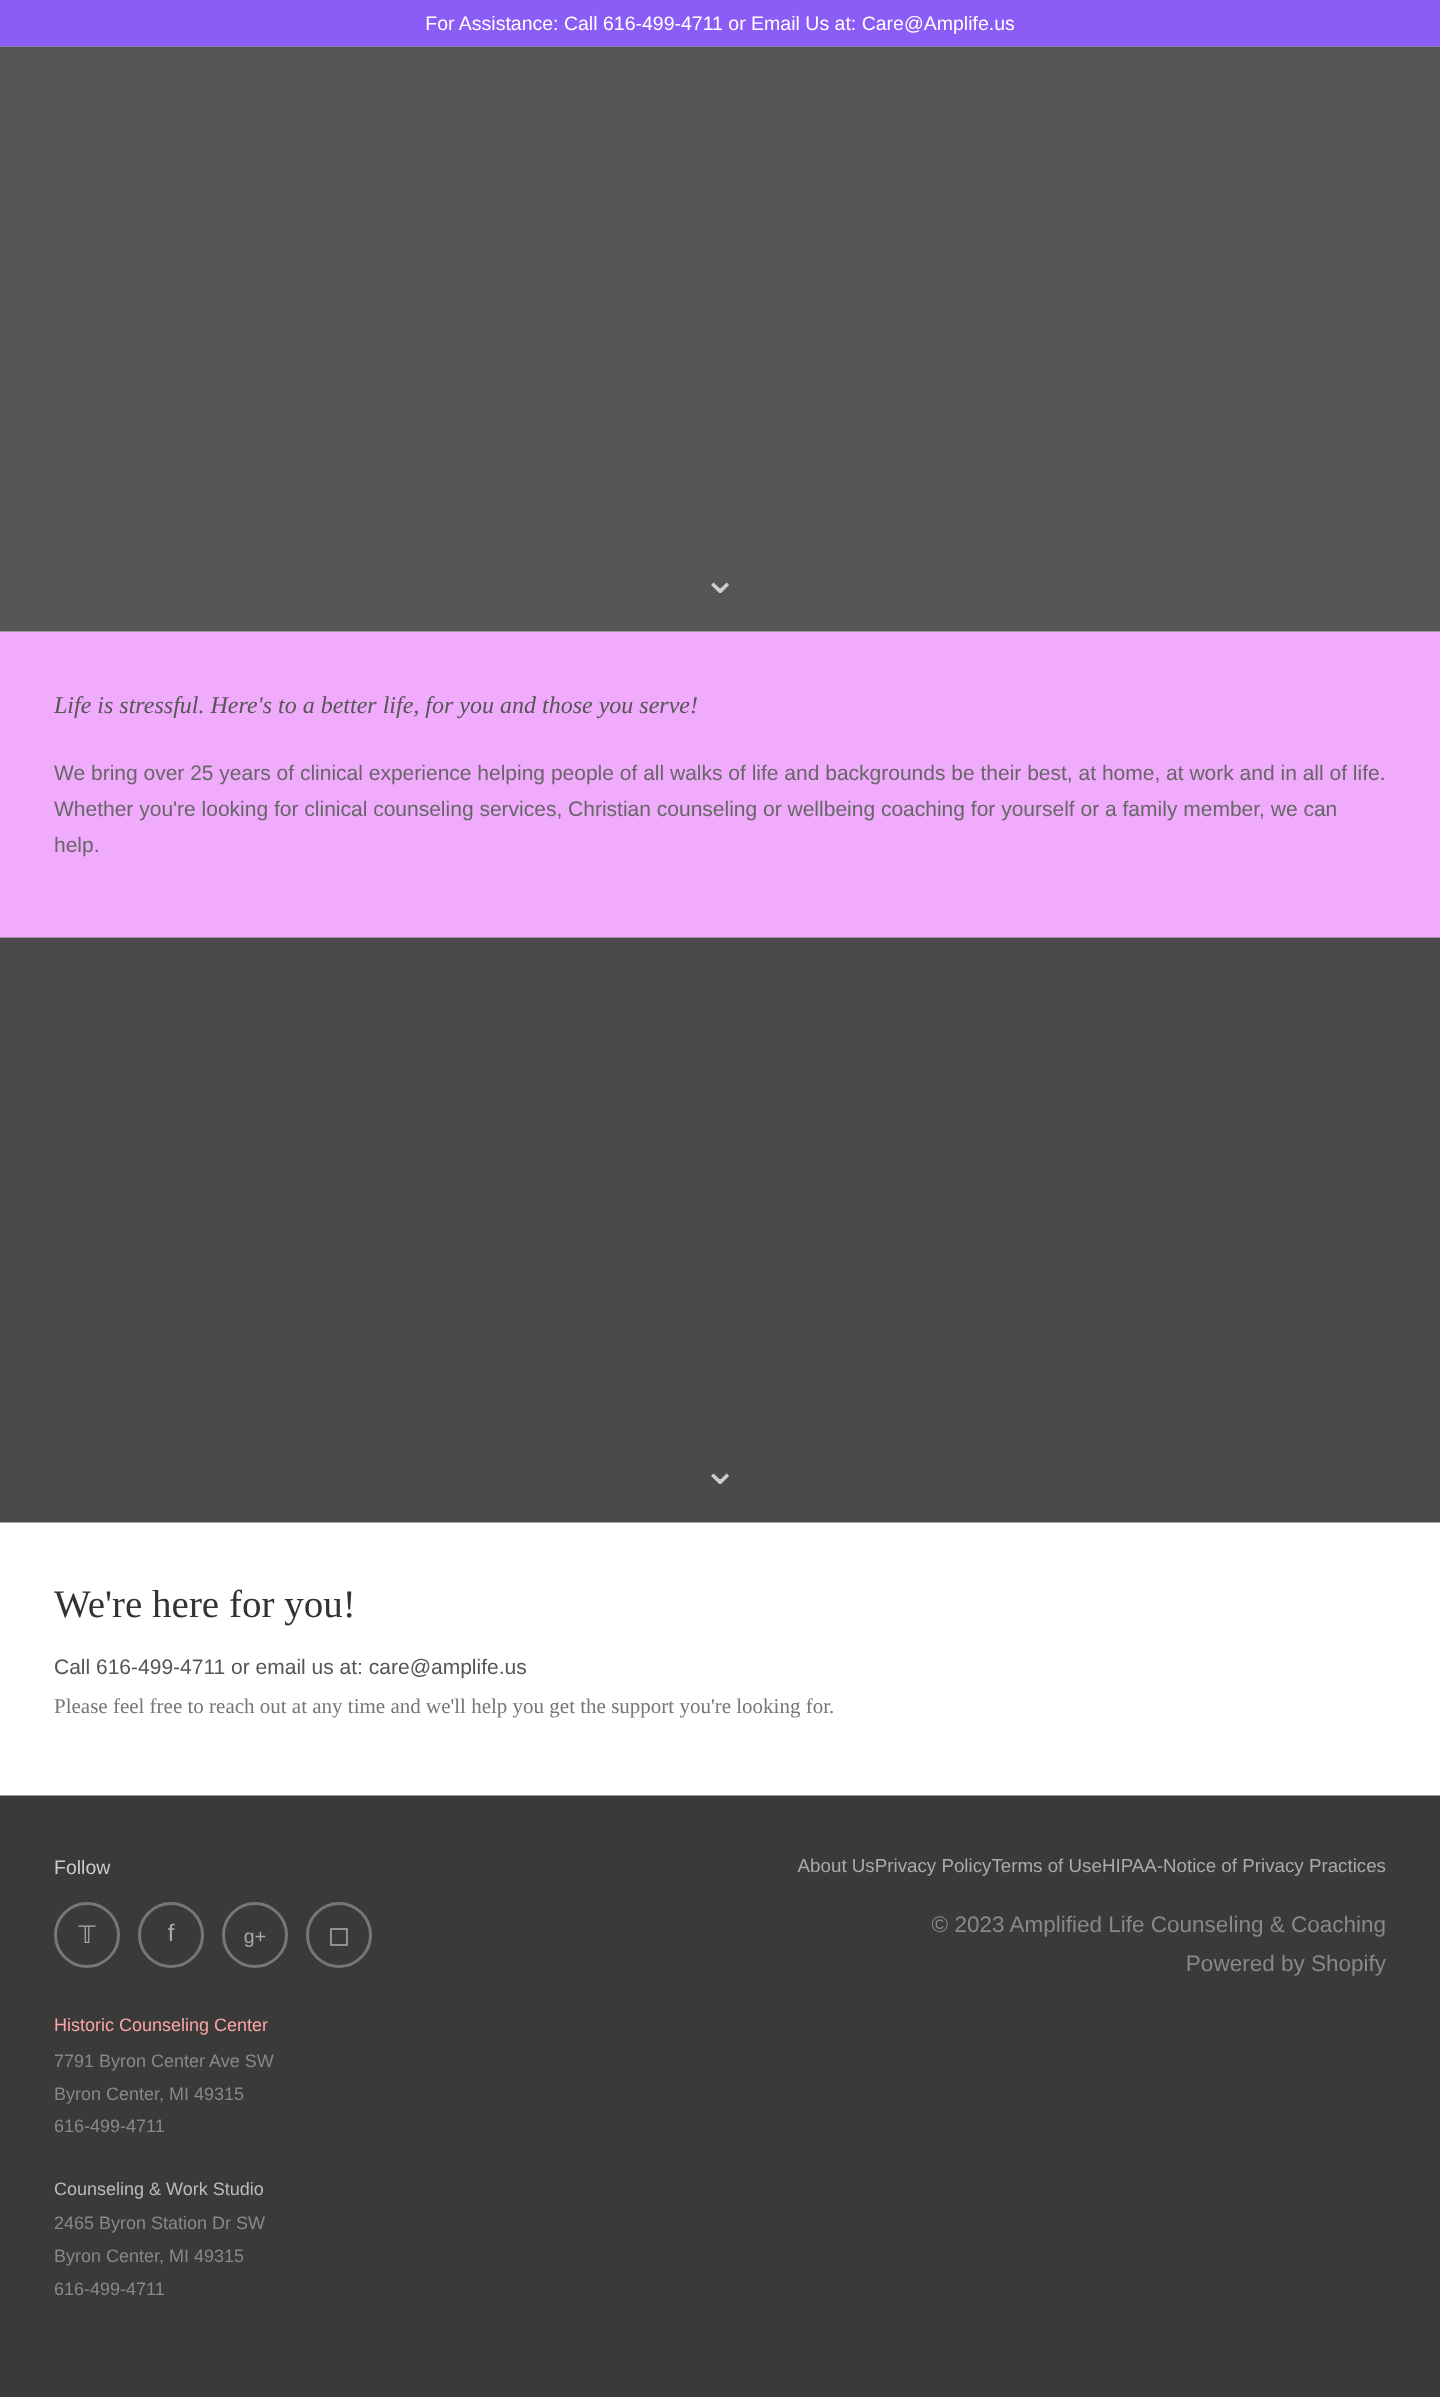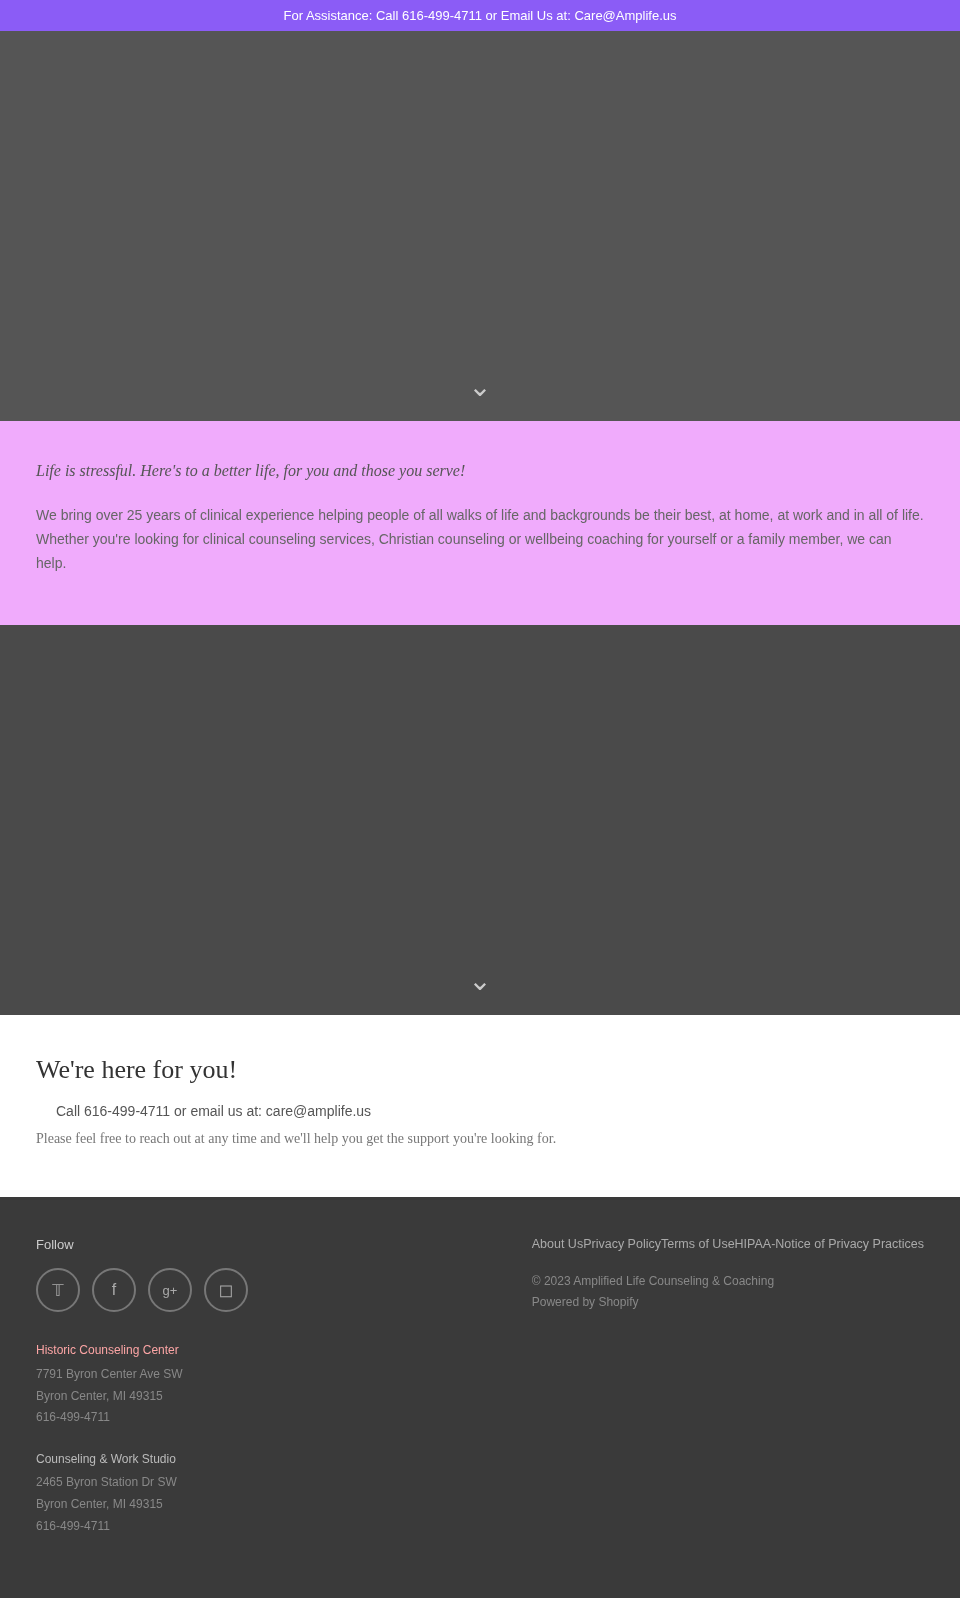--- a/index.html
+++ b/index.html
@@ -71,21 +71,20 @@
       font-size: 26px;
       color: #333;
       margin-bottom: 18px;
       font-weight: normal;
     }
     .content-2 .contact-line {
       font-size: 14px;
       color: #555;
       margin-bottom: 12px;
       font-family: Arial, sans-serif;
-      margin-left: 20px;
     }
     .content-2 .support-text {
       font-size: 14px;
       color: #777;
       font-family: Liberation Serif, serif;
     }
 
     
     footer {
       background: #3a3a3a;
@@ -145,25 +144,25 @@
     }
     .footer-nav a {
       color: #aaa;
       text-decoration: none;
       font-size: 12.5px;
       font-family: Arial, sans-serif;
       cursor: pointer;
     }
 
     .footer-copy {
-      font-size: 12px;
+      font-size: 15px;
       color: #888;
       font-family: Arial, sans-serif;
       line-height: 1.7;
-      text-align: left;
+      text-align: right;
     }
   </style>
 </head>
 <body>
 
 <div class="top-banner">
   <span>For Assistance: Call 616-499-4711 or Email Us at: Care@Amplife.us</span>
 </div>
 
 <div class="hero-1">

